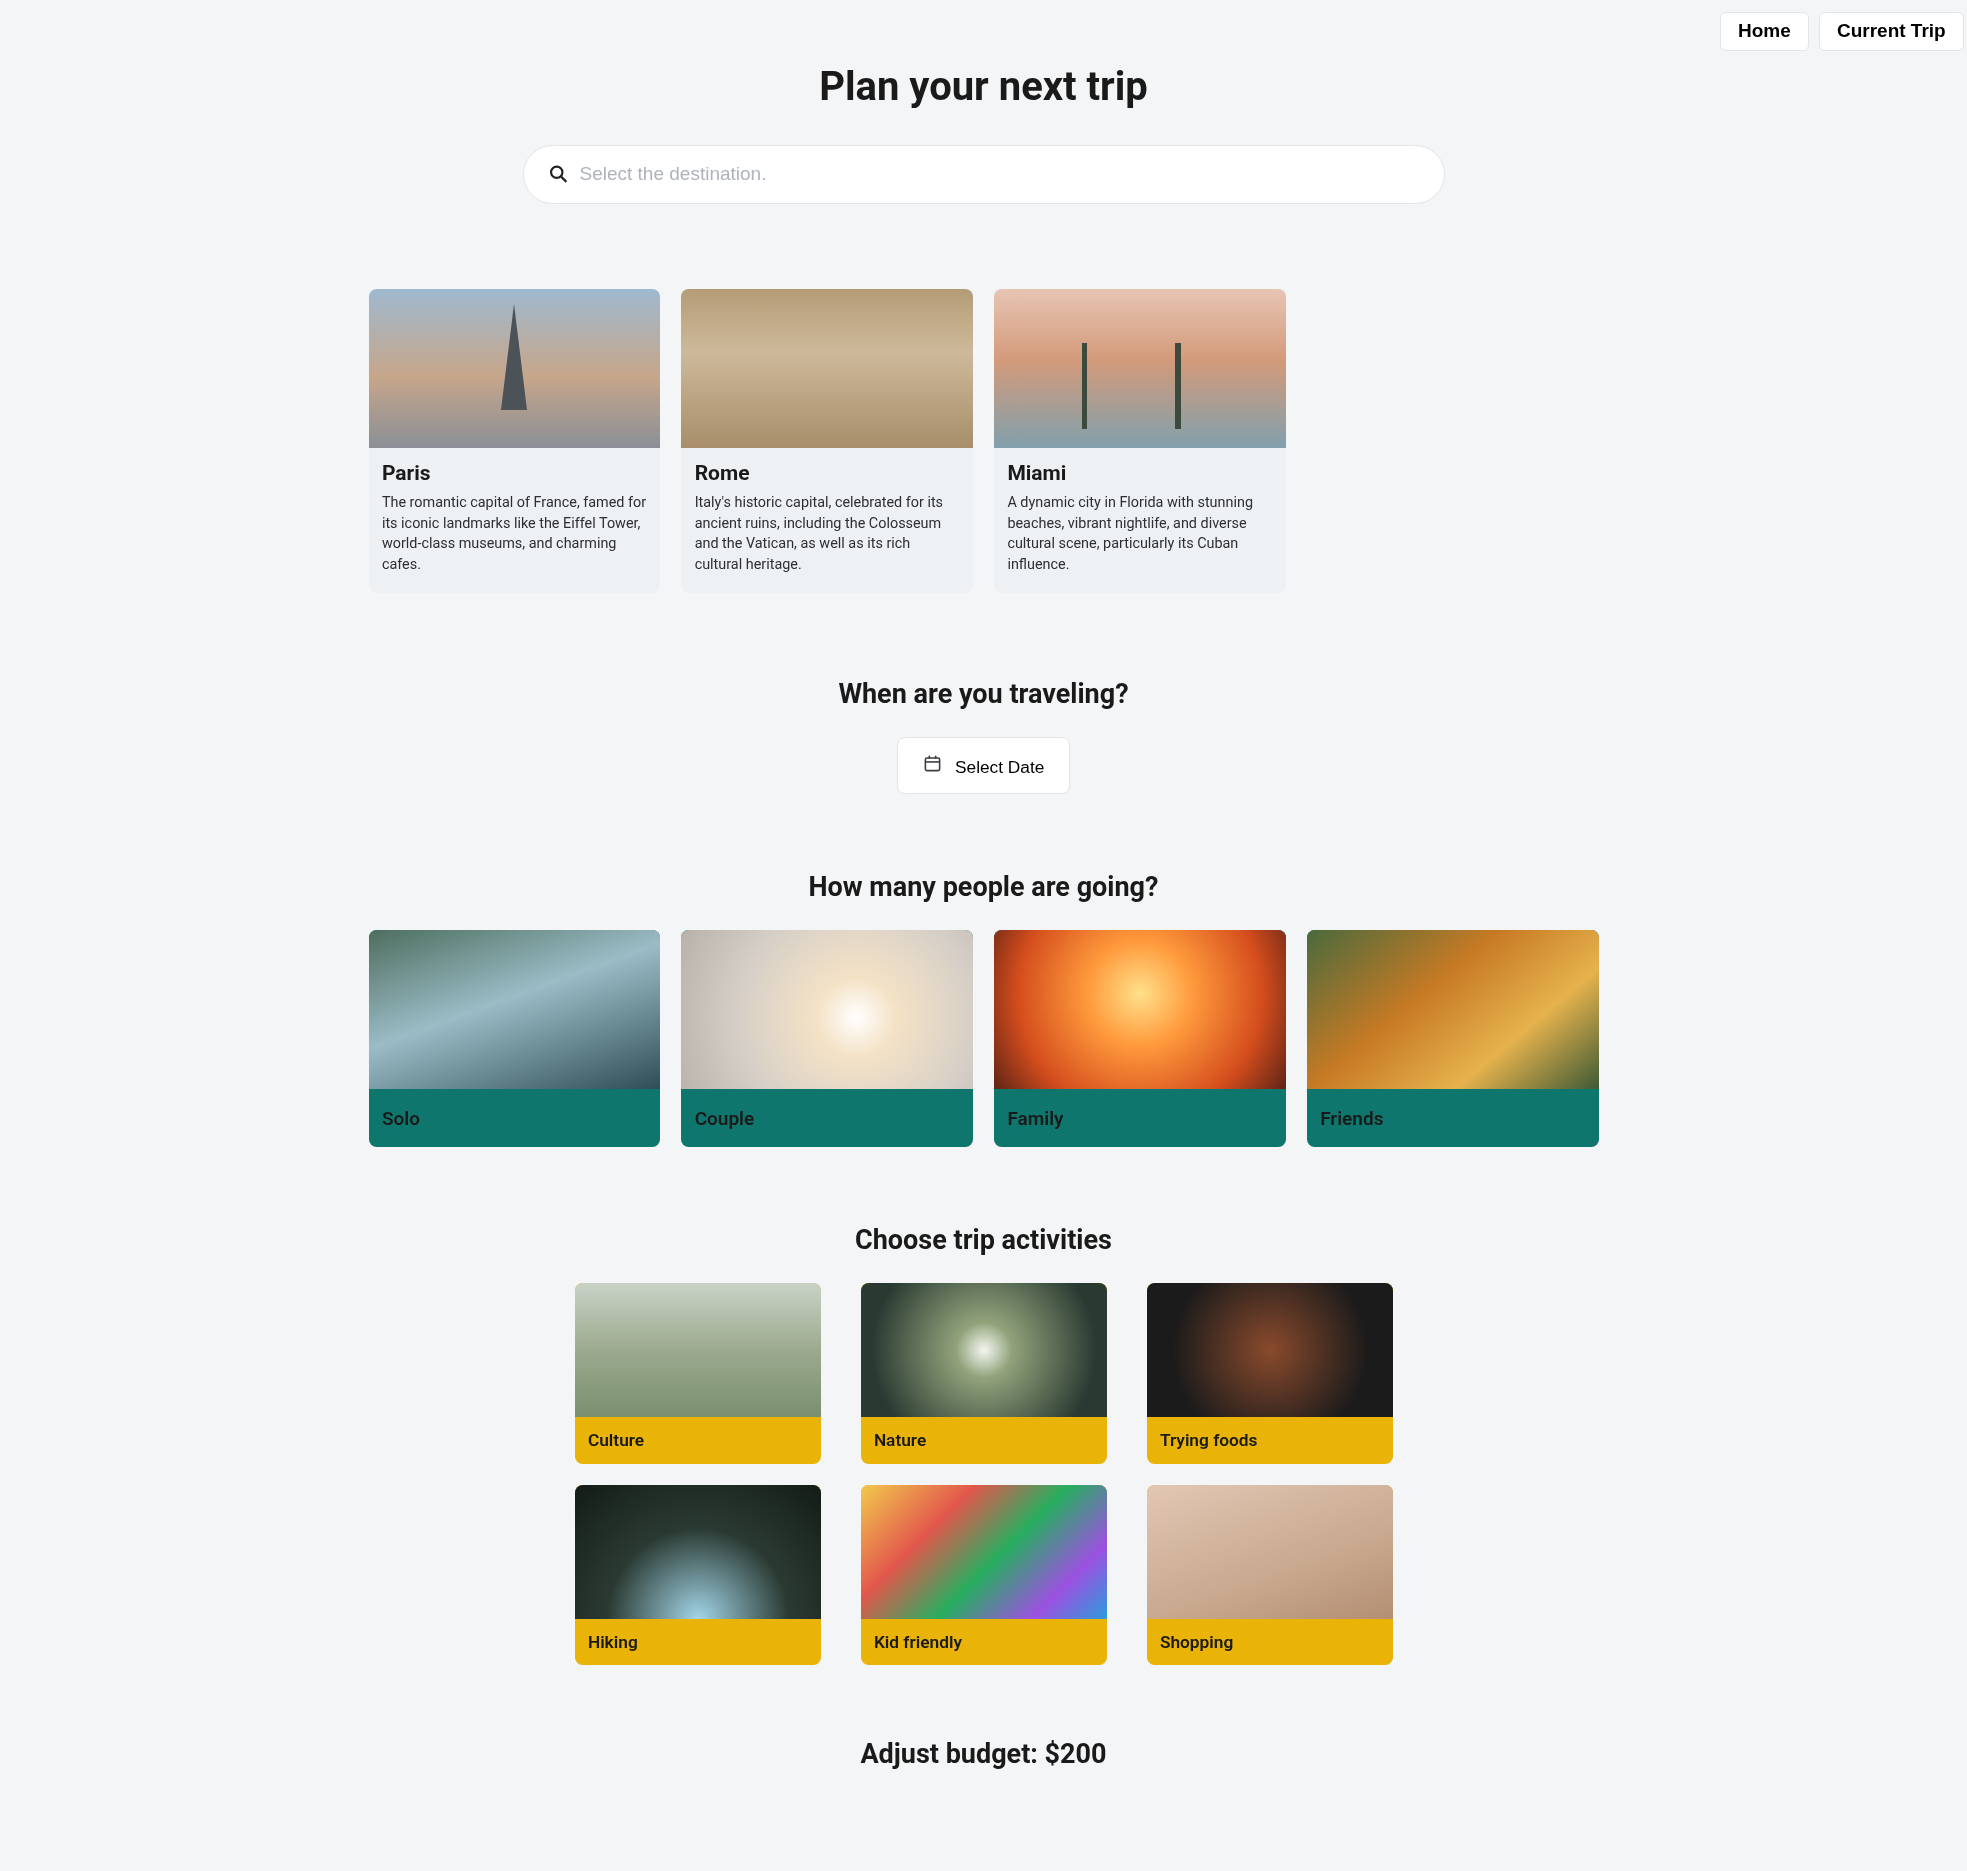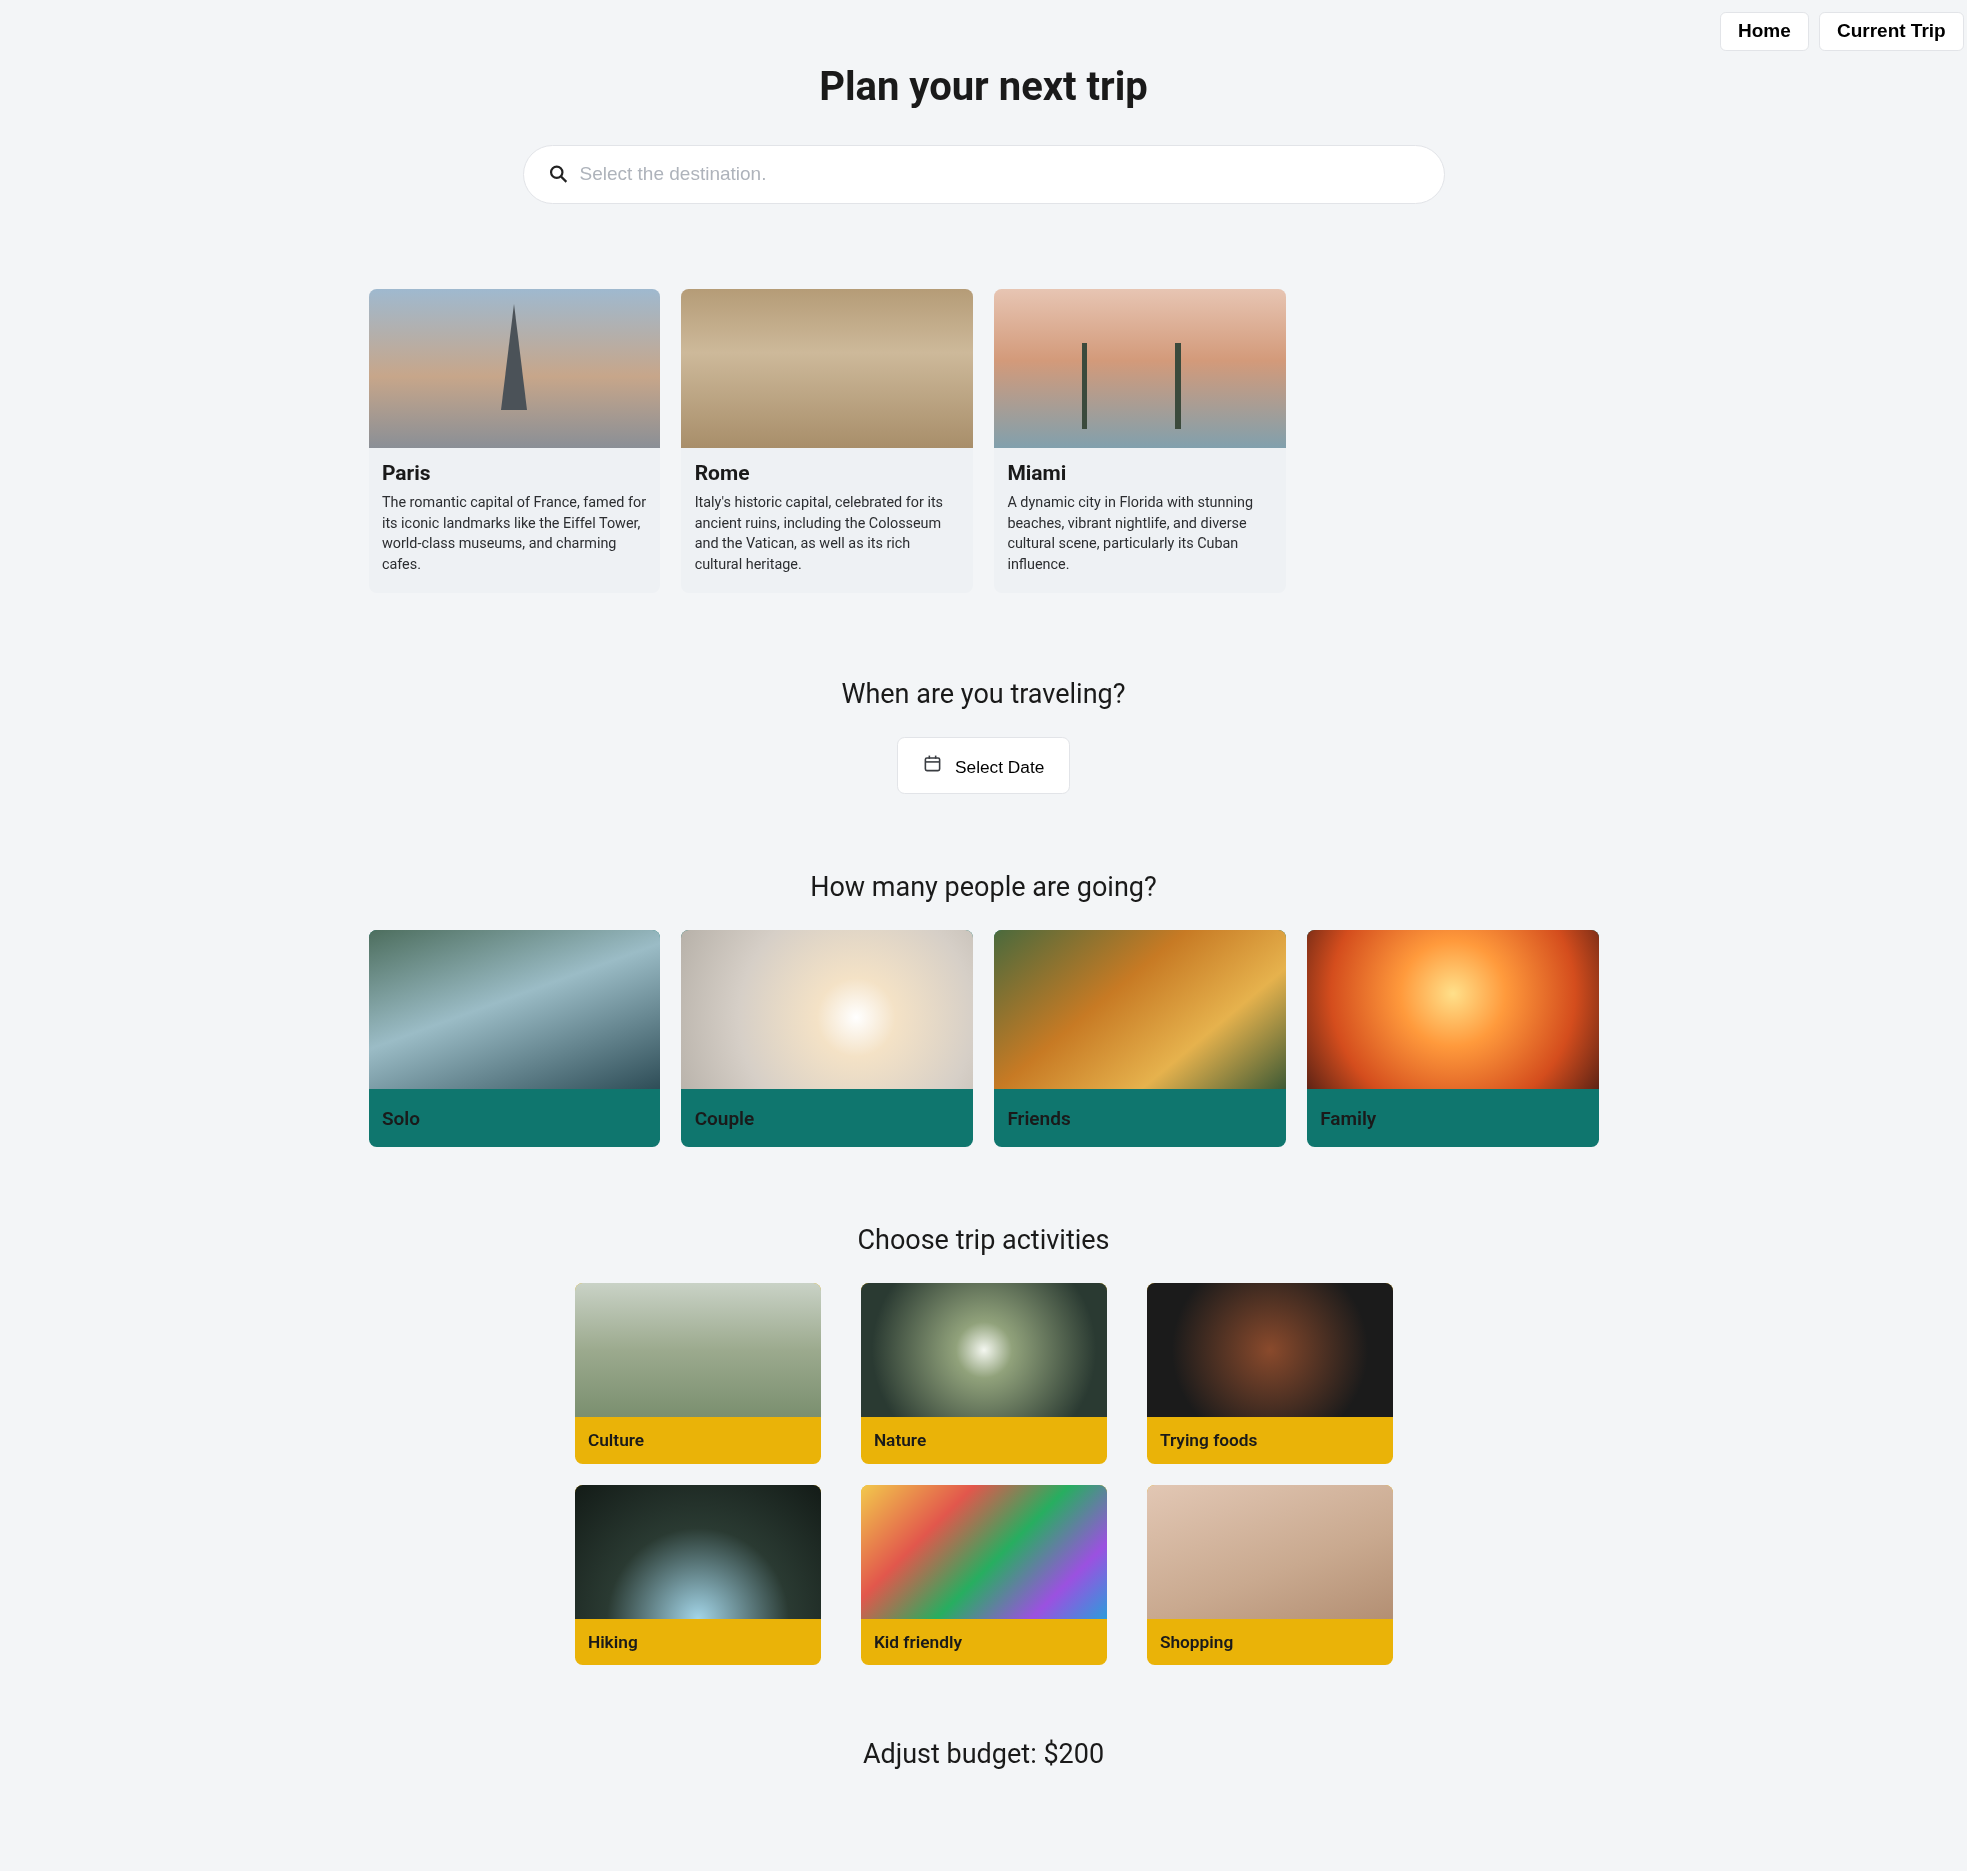--- a/index.html
+++ b/index.html
@@ -79,21 +79,21 @@
     }
     .dest-thumb {
       width: 100%; height: 159px;
     }
     .dest-body { padding: 13.4px 13.4px 17.3px; }
     .dest-name { font-size: 21px; font-weight: 700; margin-bottom: 7.7px; }
     .dest-desc { font-size: 14.4px; line-height: 1.45; color: #2c2e31; }
 
     .section-title {
       font-size: 27px;
-      font-weight: 400;
+      font-weight: 700;
       margin-bottom: 27px;
     }
     .date-btn {
       display: inline-flex; align-items: flex-end;
       gap: 13.4px;
       background: #fff;
       border: 1px solid #e2e4e8;
       border-radius: 7.7px;
       padding: 15.4px 25px;
       font-size: 17.3px;
@@ -229,26 +229,26 @@
   <div class="people-grid" id="people-grid">
       <div class="people-card">
         <div class="people-thumb g-solo"></div>
         <div class="people-label">Solo</div>
       </div>
       <div class="people-card">
         <div class="people-thumb g-couple"></div>
         <div class="people-label">Couple</div>
       </div>
       <div class="people-card">
+        <div class="people-thumb g-family"></div>
+        <div class="people-label">Family</div>
+      </div>
+      <div class="people-card">
         <div class="people-thumb g-friends"></div>
         <div class="people-label">Friends</div>
-      </div>
-      <div class="people-card">
-        <div class="people-thumb g-family"></div>
-        <div class="people-label">Family</div>
       </div>
     </div>
 
   <h2 class="section-title">Choose trip activities</h2>
   <div class="act-grid" id="act-grid">
       <div class="act-card">
         <div class="act-thumb g-culture"></div>
         <div class="act-label">Culture</div>
       </div>
       <div class="act-card">

